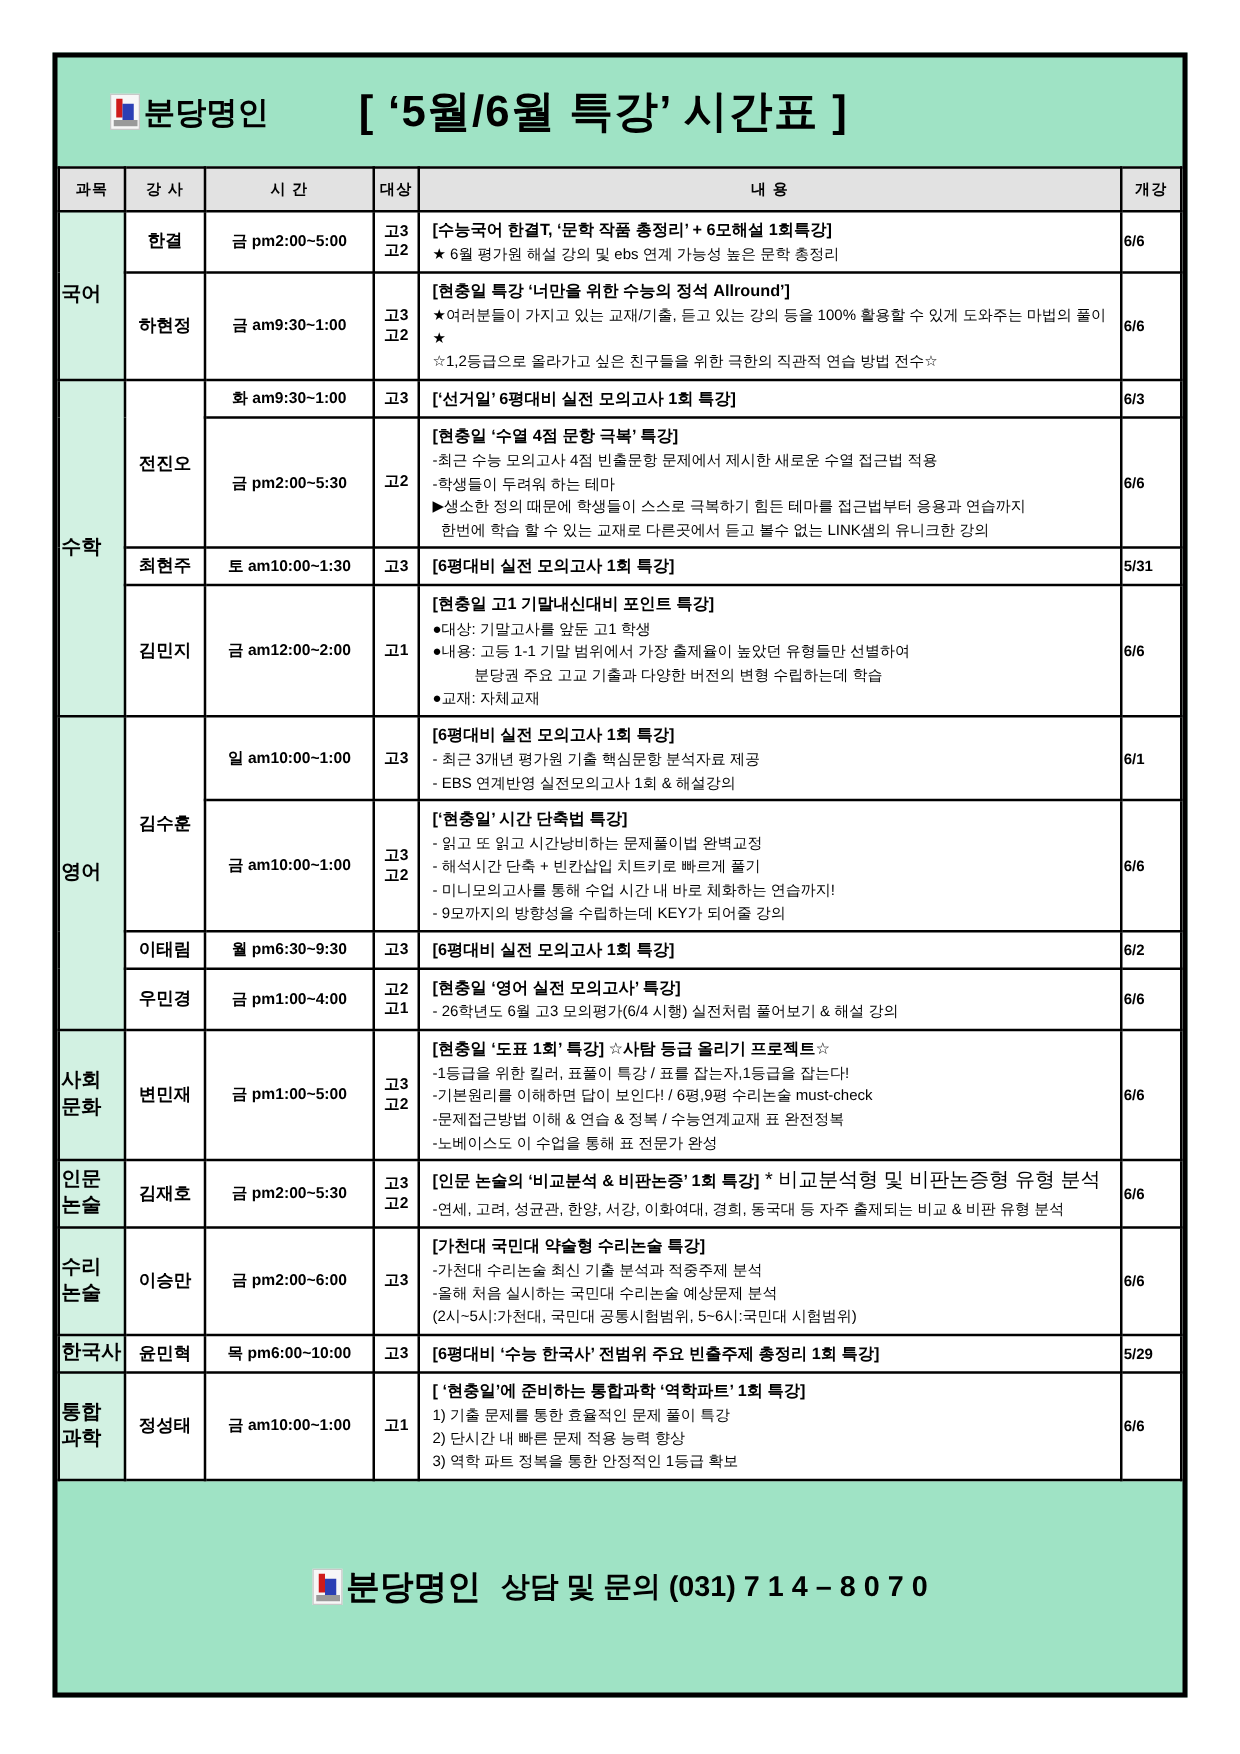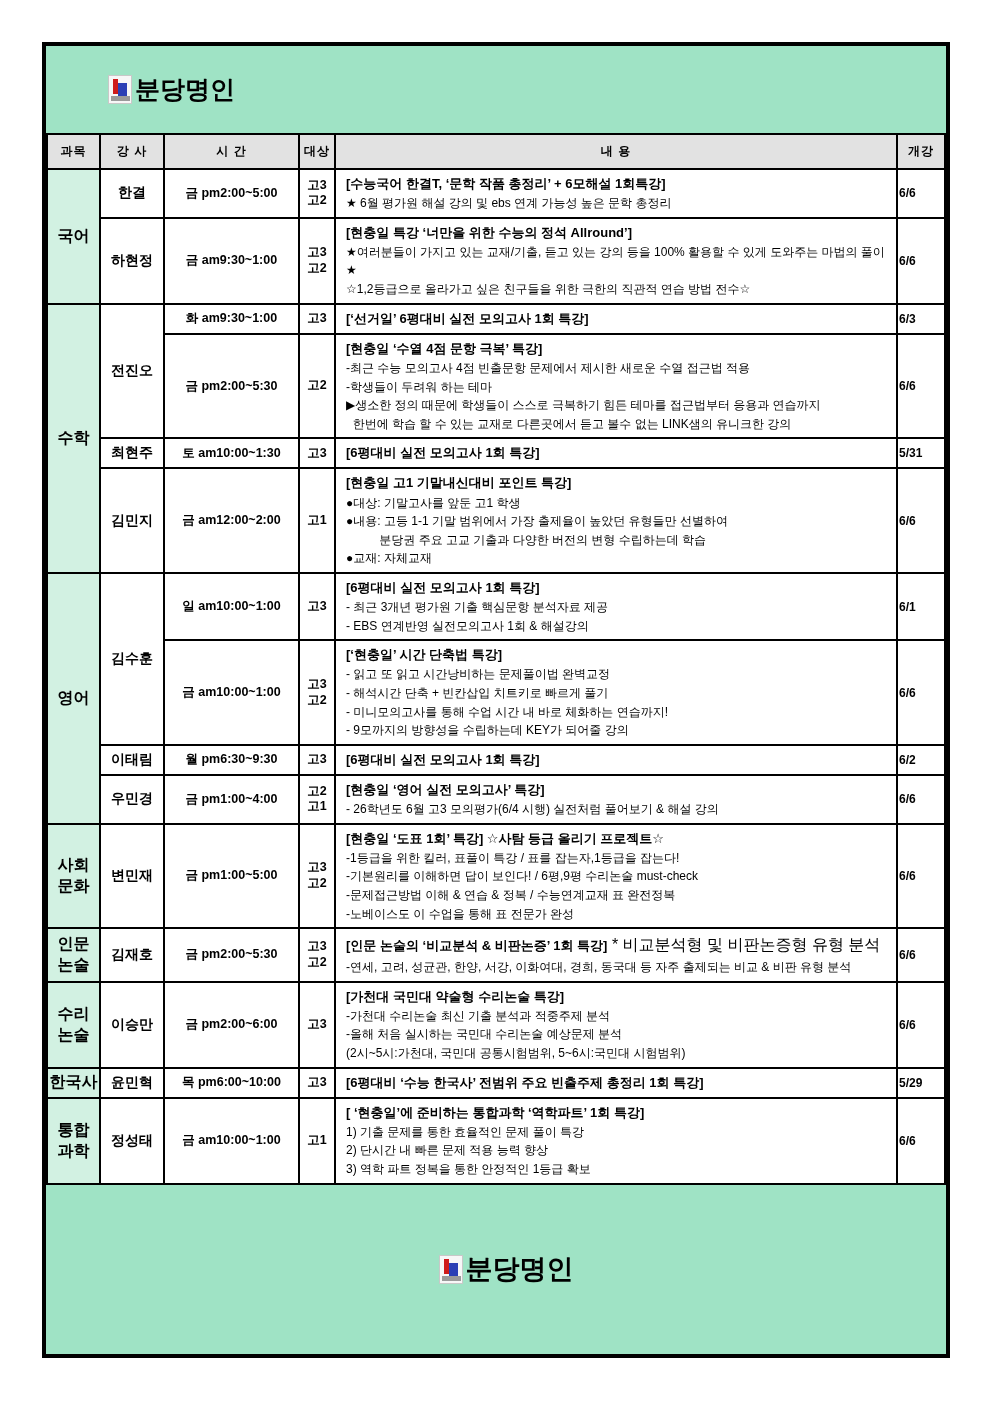--- a/index.html
+++ b/index.html
@@ -19,21 +19,21 @@
     flex-direction: column;
   }
   
   .band-top {
     height: 87px;
     display: flex;
     align-items: center;
     padding-left: 42px;
     flex: none;
   }
-  .brand { display: flex; align-items: center; gap: 3px; margin-left: 20px; }
+  .brand { display: flex; align-items: center; gap: 3px; }
   .brand-text { font-size: 25px; font-weight: bold; letter-spacing: 0px; }
   .page-title { font-size: 35px; font-weight: bold; margin-left: 72px; letter-spacing: 1px; white-space: nowrap; }
   
   .logo { width: 24px; height: 29px; background: #f7f7f7; border: 1px solid #c8c8c8; position: relative; flex: none; }
   .logo .l-red  { position: absolute; left: 4px; top: 3px;  width: 5px;  height: 15px; background: #cf1b1b; }
   .logo .l-blue { position: absolute; left: 9px; top: 7px;  width: 9px;  height: 14px; background: #2b3fb5; }
   .logo .l-base { position: absolute; left: 2px; bottom: 2px; width: 19px; height: 5px; background: #9a9a9a; }
   
   table.tt {
     width: 100%;
@@ -46,21 +46,21 @@
   .tt thead th {
     background: var(--headrow, #e2e2e2);
     font-size: 12px;
     font-weight: bold;
     height: 35px;
     padding: 1px 2px;
     letter-spacing: 1px;
   }
   td.subject {
     background: var(--subjectbg, #d2f1e2);
-    text-align: center;
+    text-align: left;
     font-weight: bold;
     font-size: 16px;
     line-height: 1.3;
     white-space: pre-line;
   }
   td.teacher { text-align: center; font-weight: bold; font-size: 14px; }
   td.time    { text-align: center; font-weight: bold; font-size: 12.5px; white-space: nowrap; }
   td.target  { text-align: center; font-weight: bold; font-size: 12.5px; line-height: 1.25; white-space: pre-line; }
   td.content { padding: 4px 10px; font-size: 12px; line-height: 1.55; }
   td.content .ctitle { font-weight: bold; font-size: 13px; }
@@ -87,20 +87,21 @@
 
     <div class="band-top">
       <div class="brand">
         <span class="logo">
           <span class="l-red"></span>
             <span class="l-blue"></span>
             <span class="l-base"></span>
         </span>
         <span class="brand-text">분당명인</span>
       </div>
+      <span class="page-title">[ ‘5월/6월 특강’ 시간표 ]</span>
     </div>
 
     <table class="tt">
       <colgroup>
         <col style="width:53px">
           <col style="width:64px">
           <col style="width:135px">
         <col style="width:36px">
           <col>
           <col style="width:48px">
@@ -301,16 +302,17 @@
 
     <div class="band-bottom">
       <div class="brand">
         <span class="logo">
           <span class="l-red"></span>
             <span class="l-blue"></span>
             <span class="l-base"></span>
         </span>
         <span class="brand-text">분당명인</span>
       </div>
+      <span class="footer-contact">상담 및 문의 (031) 7 1 4 – 8 0 7 0</span>
     </div>
 
   </div>
 </div>
 
 </body></html>

